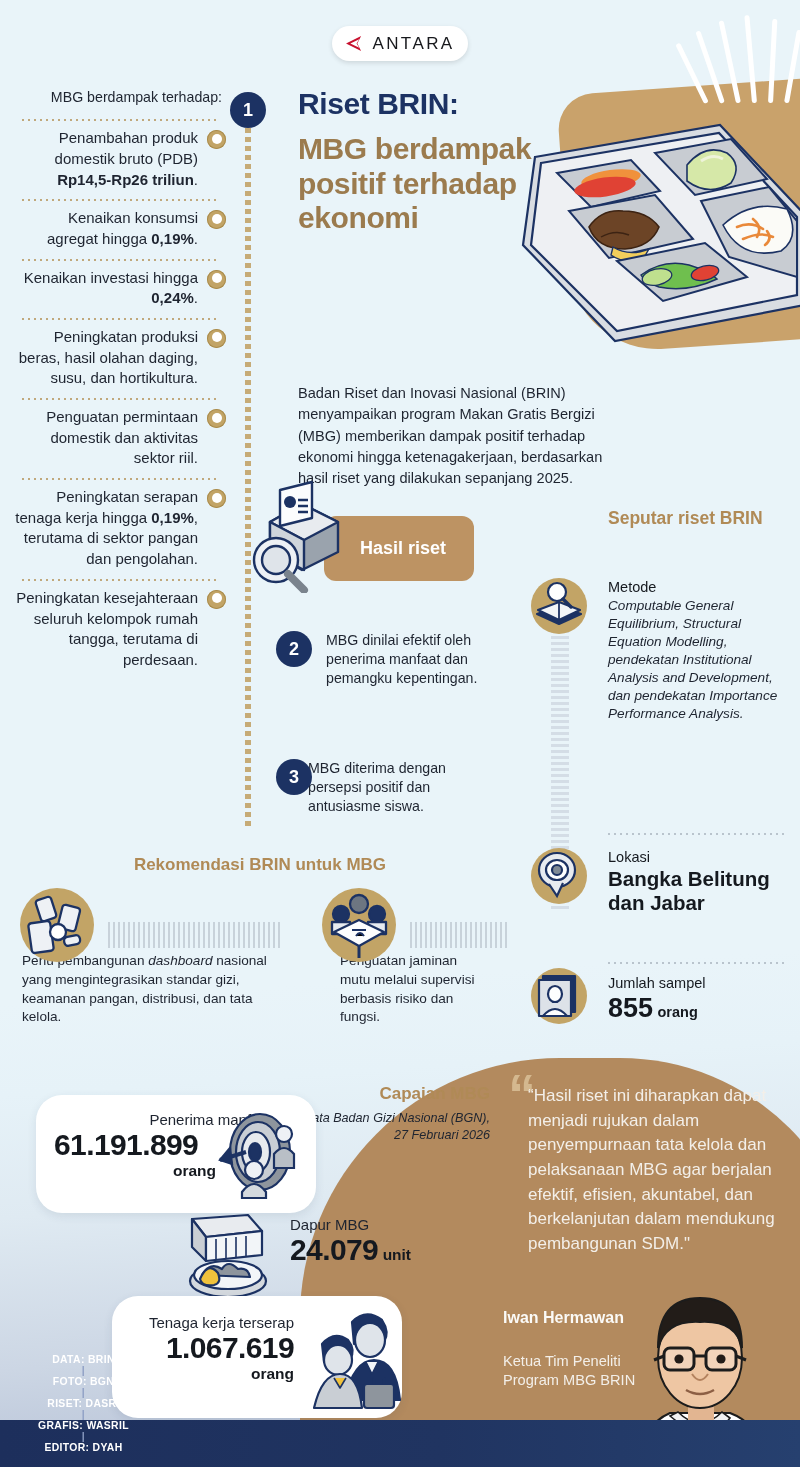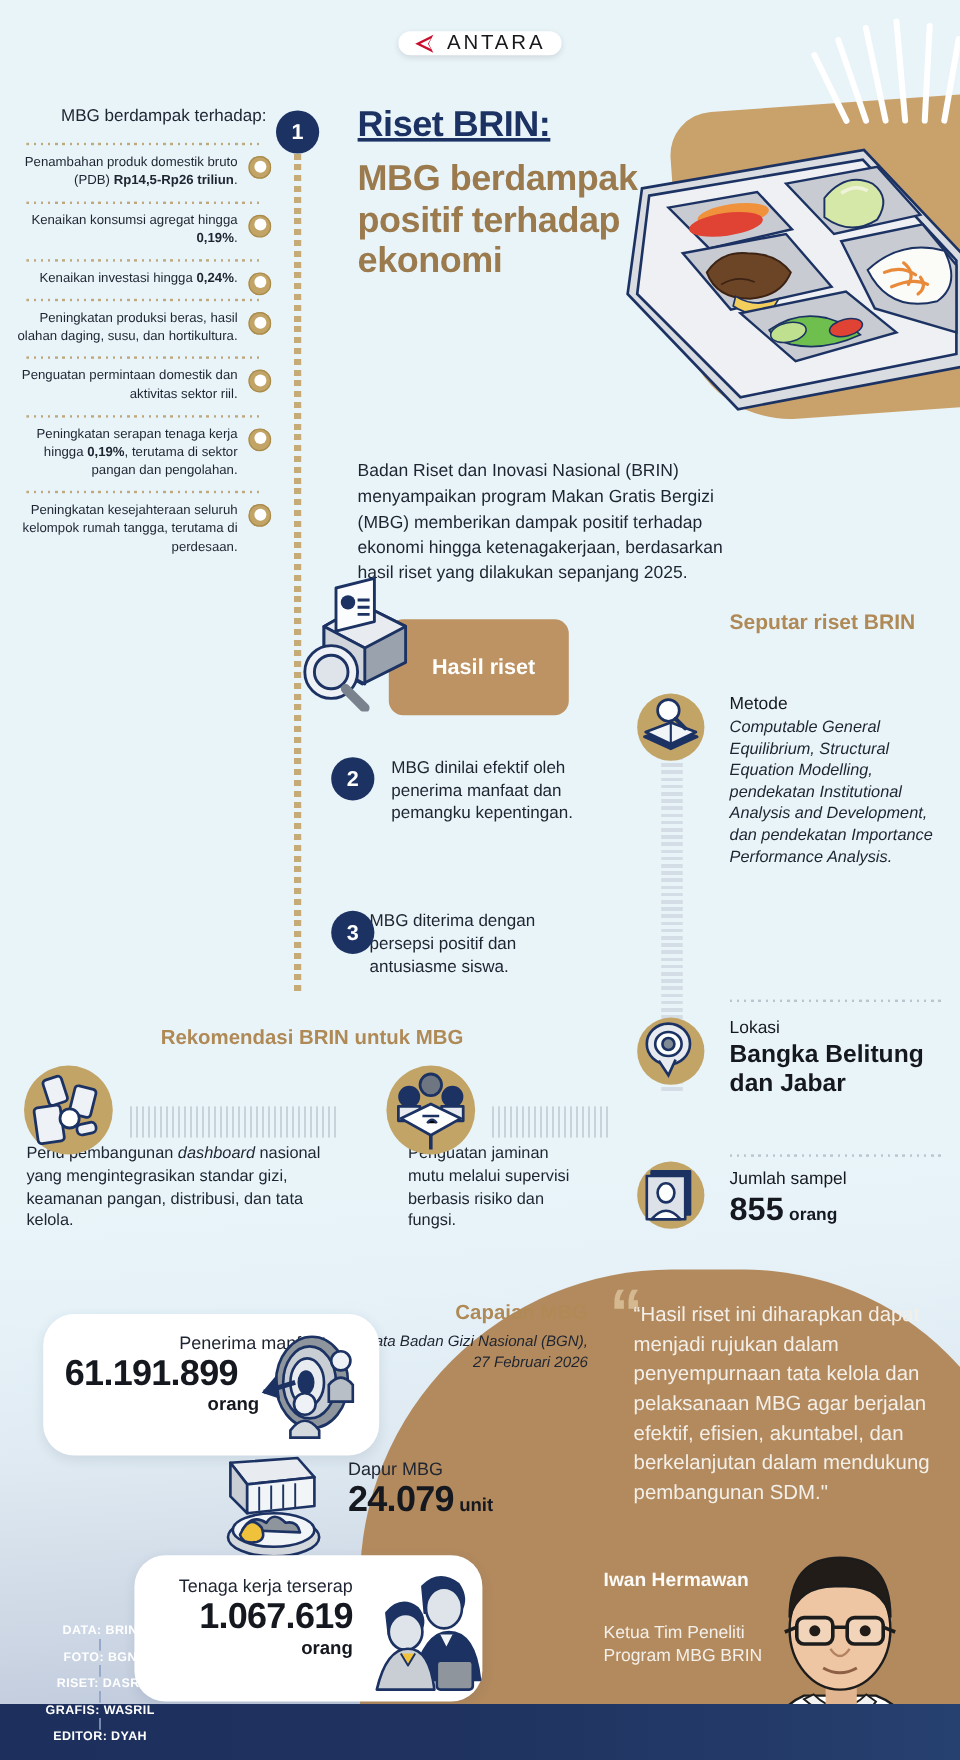--- a/index.html
+++ b/index.html
@@ -32,30 +32,30 @@
     background:#b38a5e; border-radius:260px 240px 0 0;
   }
   .footer-bar {
     position:absolute; left:0; bottom:0; width:800px; height:47px;
     background:linear-gradient(90deg,#1d2f5c 0%,#203461 55%,#26406f 100%);
     display:flex; align-items:center;
   }
 
   
   .logo-pill {
-    position:absolute; left:332px; top:26px; width:136px; height:20px;
+    position:absolute; left:332px; top:26px; width:136px; height:35px;
     background:#fff; border-radius:18px; display:flex; align-items:center;
     justify-content:center; gap:8px; box-shadow:0 2px 5px rgba(0,0,0,.12);
   }
   .logo-mark { width:19px; height:17px; }
   .logo-text { font-size:17px; letter-spacing:2.4px; color:#17181c; font-weight:400; }
 
   
   .title-wrap { position:absolute; left:298px; top:88px; width:250px; }
-  .title-1 { font-size:30px; font-weight:bold; color:#1c3263; line-height:1.06; letter-spacing:-.4px;text-decoration:underline;}
+  .title-1 { font-size:30px; font-weight:bold; color:#1c3263; line-height:1.06; letter-spacing:-.4px;}
   .title-2 { font-size:30px; font-weight:bold; color:#9b7b4e; line-height:1.16; letter-spacing:-.4px; margin-top:12px;}
   .intro {
     position:absolute; left:298px; top:364px; width:320px;
     font-size:14.6px; line-height:1.46; color:#1e2430;margin-top:19px;
   }
 
   
   .tray { position:absolute; left:505px; top:95px; width:300px; height:250px; }
 
   
@@ -63,21 +63,21 @@
   .left-head {
     text-align:right; font-size:14.2px; line-height:1.35; color:#1e2430;
     padding-right:6px; margin-bottom:12px;
   }
   .lrow { position:relative; text-align:right; padding:9px 30px 9px 0; }
   .lrow .dotline {
     position:absolute; left:8px; right:8px; top:0; height:2px;
     background-image:repeating-linear-gradient(90deg,#c0a87c 0 2px,transparent 2px 6px);
   }
   .lrow:first-of-type .dotline { display:none; }
-  .lrow .txt { font-size:11px; line-height:1.38; color:#1e2430; }
+  .lrow .txt { font-size:15px; line-height:1.38; color:#1e2430; }
   .lrow .txt b { font-weight:bold; }
   .bullet {
     position:absolute; right:2px; top:11px; width:19px; height:19px; border-radius:50%;
     background:#c2a466; box-shadow:inset 0 0 0 1px #a98b4c;
   }
   .bullet:after {
     content:""; position:absolute; left:5px; top:3.5px; width:10px; height:10px;
     border-radius:50%; background:#fff;
   }
 
@@ -88,21 +88,21 @@
   }
   .num-badge {
     position:absolute; width:36px; height:36px; border-radius:50%;
     background:#1c3263; color:#fff; font-size:18px; font-weight:bold;
     display:flex; align-items:center; justify-content:center; z-index:4;
   }
 
   
   .riset-icon { position:absolute; left:246px; top:478px; width:110px; height:115px; }
   .riset-pill {
-    position:absolute; left:324px; top:516px; width:150px; height:80px;
+    position:absolute; left:324px; top:516px; width:150px; height:65px;
     background:#bd9363; border-radius:12px; display:flex; align-items:center;
     padding-left:36px; color:#fff; font-size:18px; font-weight:bold;
   }
   .mid-item { position:absolute; font-size:14.2px; line-height:1.34; color:#1e2430; }
 
   
   .seputar-title {
     position:absolute; left:608px; top:508px; width:180px;
     font-size:17.5px; font-weight:bold; color:#b08a56; line-height:1.25;
   }

